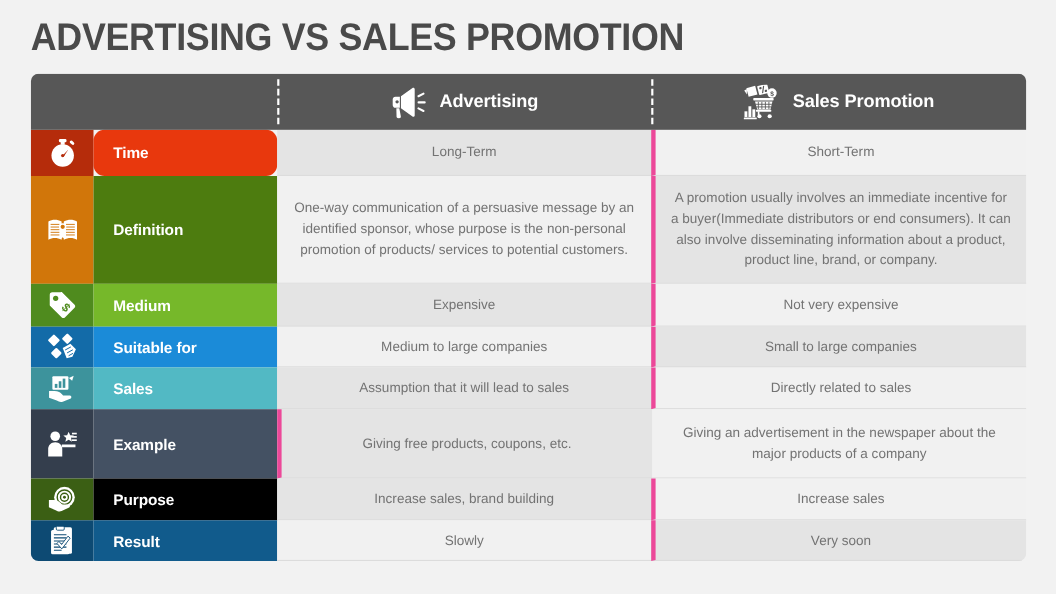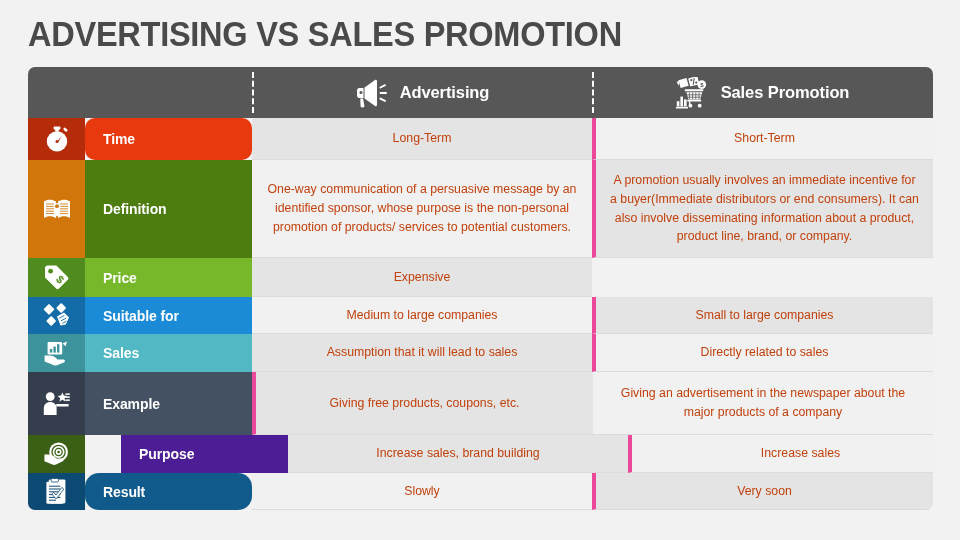--- a/index.html
+++ b/index.html
@@ -52,21 +52,21 @@
   .label-cell {
     width: 167px; flex: 0 0 167px;
     display: flex; align-items: center;
     padding-left: 18px;
     color: #ffffff; font-size: 14px; font-weight: bold;
     letter-spacing: -0.1px;
   }
   .val-cell {
     flex: 0 0 340px;
     display: flex; align-items: center; justify-content: center;
-    text-align: center; color: #c2410c;
+    text-align: center; color: #737373;
     font-size: 12.3px; line-height: 1.52;
     padding: 16px 14px;
     border-bottom: 1px solid #dcdcdc;
   }
   .val-cell.right { flex: 0 0 341px; border-left: 4px solid #ec4899; }
   .shade-a { background: #e4e4e4; }
   .shade-b { background: #f1f1f1; }
 
   svg { display: block; }
 </style>
@@ -193,22 +193,23 @@
         <div class="row" style="height: 39px;">
           <div class="icon-cell" style="background: rgb(79, 139, 30);">
             <svg width="24" height="26" viewBox="0 0 24 26">
               <g fill="#fff">
       <path d="M11.6 0.8 L22.8 12 C23.6 12.8 23.6 14 22.8 14.8 L14 23.6 C13.2 24.4 12 24.4 11.2 23.6 L0 12.4 L0 3.2 C0 1.8 1.2 0.6 2.6 0.6 L10 0.6 C10.6 0.6 11.2 0.4 11.6 0.8 Z"></path>
       <circle cx="5.6" cy="6.2" r="2.4" fill="#4f8b1e"></circle>
       <text x="14.6" y="18.2" font-family="Liberation Sans, sans-serif" font-size="11" font-weight="bold" fill="#4f8b1e" text-anchor="middle" transform="rotate(45 14.6 15)">$</text>
     </g>
             </svg>
           </div>
-          <div class="label-cell" style="background: rgb(118, 184, 42);">Price</div>
+          <div class="label-cell" style="background: rgb(118, 184, 42);">Medium</div>
           <div class="val-cell shade-a">Expensive</div>
+          <div class="val-cell right shade-b">Not very expensive</div>
         </div>
         <div class="row" style="height: 37px;">
           <div class="icon-cell" style="background: rgb(19, 107, 168);">
             <svg width="27" height="26" viewBox="0 0 27 26">
               <g fill="#fff">
       <rect x="2" y="2.4" width="8" height="8" rx="1" transform="rotate(45 6 6.4)"></rect>
       <rect x="14.6" y="1.4" width="7.2" height="7.2" rx="1" transform="rotate(45 18.2 5)"></rect>
       <rect x="4.6" y="14.4" width="7.2" height="7.2" rx="1" transform="rotate(45 8.2 18)"></rect>
       <path d="M14 13.4 L21 9.6 L26 14.6 L22.8 21.4 L17.6 22.6 Z"></path>
       <g stroke="#136ba8" stroke-width="0.9">
@@ -269,21 +270,21 @@
               <g fill="#fff">
       <circle cx="14.6" cy="10" r="9.4"></circle>
       <circle cx="14.6" cy="10" r="6.6" fill="none" stroke="#3b5f14" stroke-width="1.3"></circle>
       <circle cx="14.6" cy="10" r="3.6" fill="none" stroke="#3b5f14" stroke-width="1.3"></circle>
       <circle cx="14.6" cy="10" r="1.3" fill="#3b5f14"></circle>
       <path d="M0.6 13.6 L6 13.6 C8.4 13.6 10 14.6 11.6 16.2 L8.2 16.2 L5.8 15.4 Z"></path>
       <path d="M0.4 12.6 L5.4 12.6 C8.2 12.6 10.2 14.6 12.6 16.6 L18 16.6 C19.8 16.6 20.2 18.8 18.4 19.6 L12 22.6 C10 23.4 8.4 22.8 6.6 21.8 L0.4 19.2 Z"></path>
     </g>
             </svg>
           </div>
-          <div class="label-cell" style="background: #4c1d95; margin-left: 36px;">Purpose</div>
+          <div class="label-cell" style="background: #000000;">Purpose</div>
           <div class="val-cell shade-a">Increase sales, brand building</div>
           <div class="val-cell right shade-b">Increase sales</div>
         </div>
         <div class="row" style="height: 37px;">
           <div class="icon-cell" style="background: rgb(13, 74, 115);">
             <svg width="24" height="27" viewBox="0 0 24 27">
               <g fill="#fff">
       <rect x="3.8" y="1.4" width="16.6" height="24" rx="1.4"></rect>
       <rect x="1.4" y="3.8" width="16.6" height="22" rx="1.4"></rect>
       <rect x="6.2" y="0.4" width="7.2" height="3.6" rx="1" fill="#fff" stroke="#0d4a73" stroke-width="0.8"></rect>
@@ -292,20 +293,20 @@
         <line x1="4" y1="11" x2="15.4" y2="11"></line>
         <line x1="4" y1="13.8" x2="15.4" y2="13.8"></line>
         <line x1="4" y1="16.6" x2="15.4" y2="16.6"></line>
         <line x1="4" y1="19.4" x2="15.4" y2="19.4"></line>
         <line x1="4" y1="22.2" x2="11" y2="22.2"></line>
       </g>
       <path d="M8.6 14.2 L11 17 L16.8 9.4 L18.8 11.2 L11.2 21 L6.8 16 Z" fill="#fff" stroke="#0d4a73" stroke-width="0.8"></path>
     </g>
             </svg>
           </div>
-          <div class="label-cell" style="background: rgb(17, 91, 140); border-radius: 14px;">Result</div>
+          <div class="label-cell" style="background: rgb(17, 91, 140);">Result</div>
           <div class="val-cell shade-b">Slowly</div>
           <div class="val-cell right shade-a">Very soon</div>
         </div>
       </div>
 
   </div>
 </div>
 
 </body></html>

